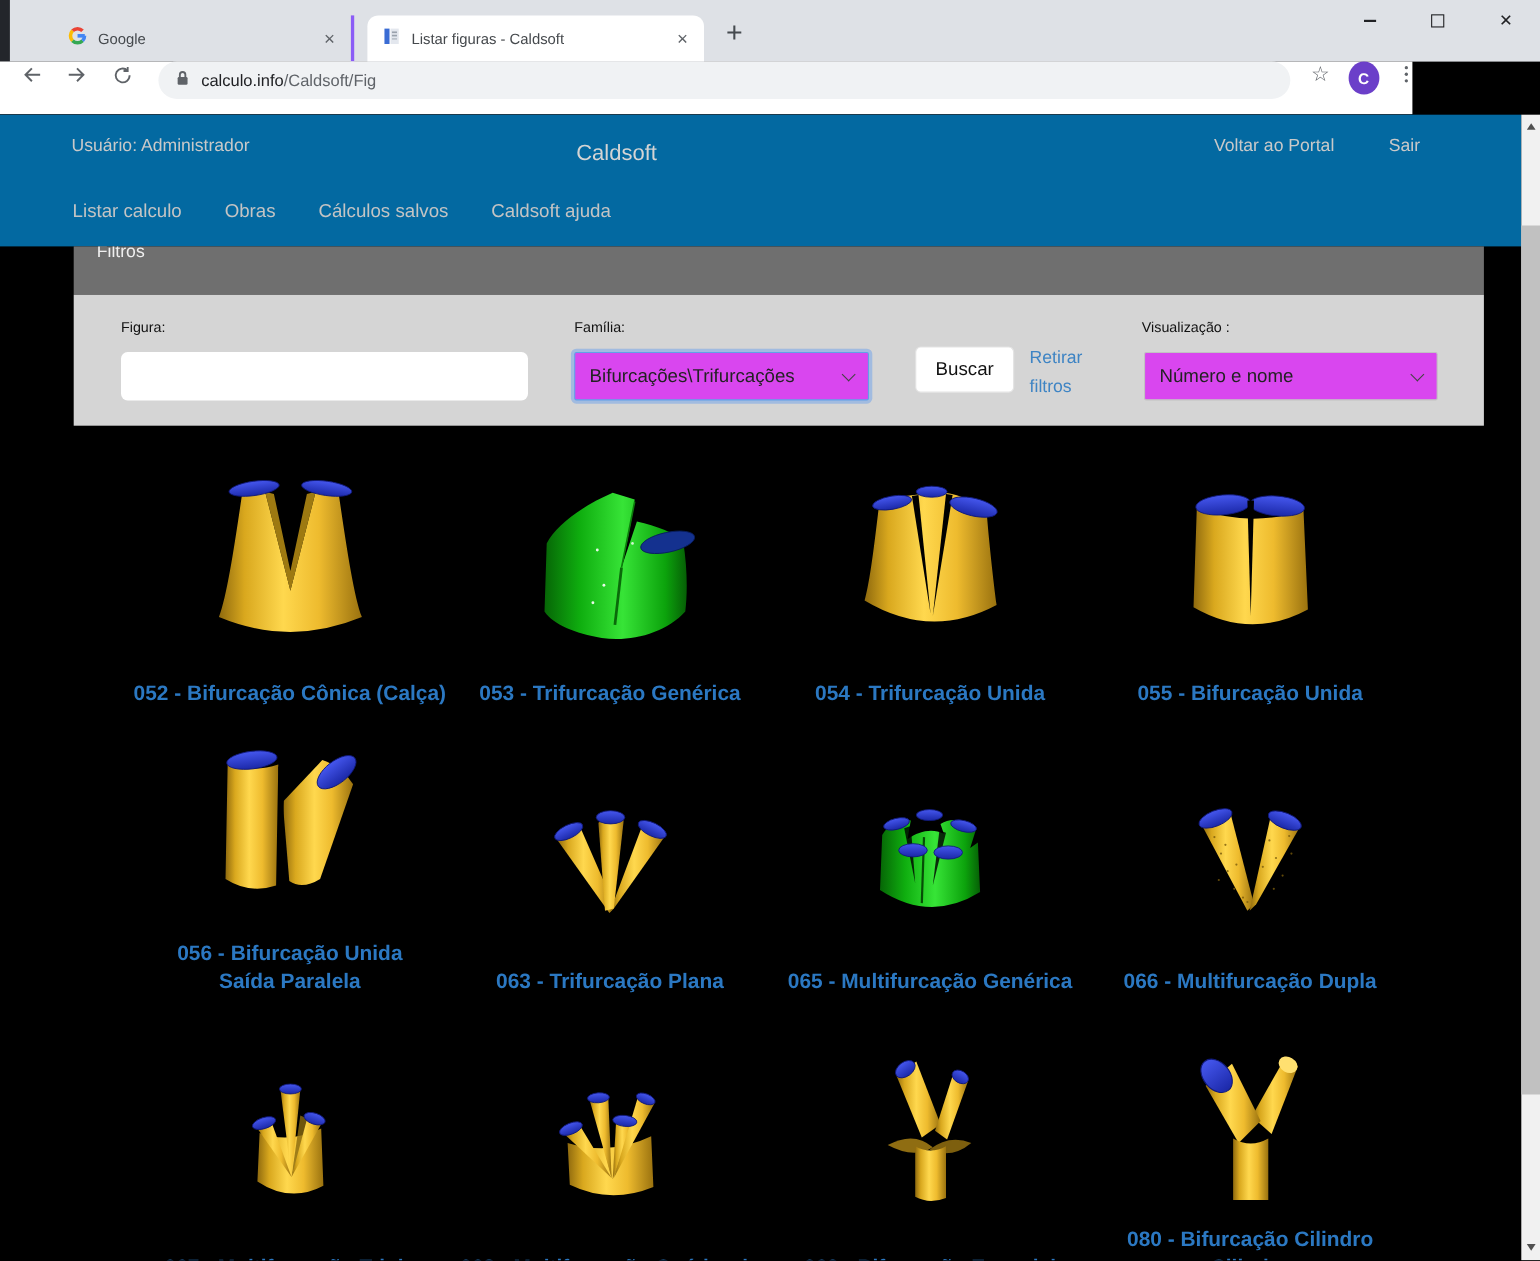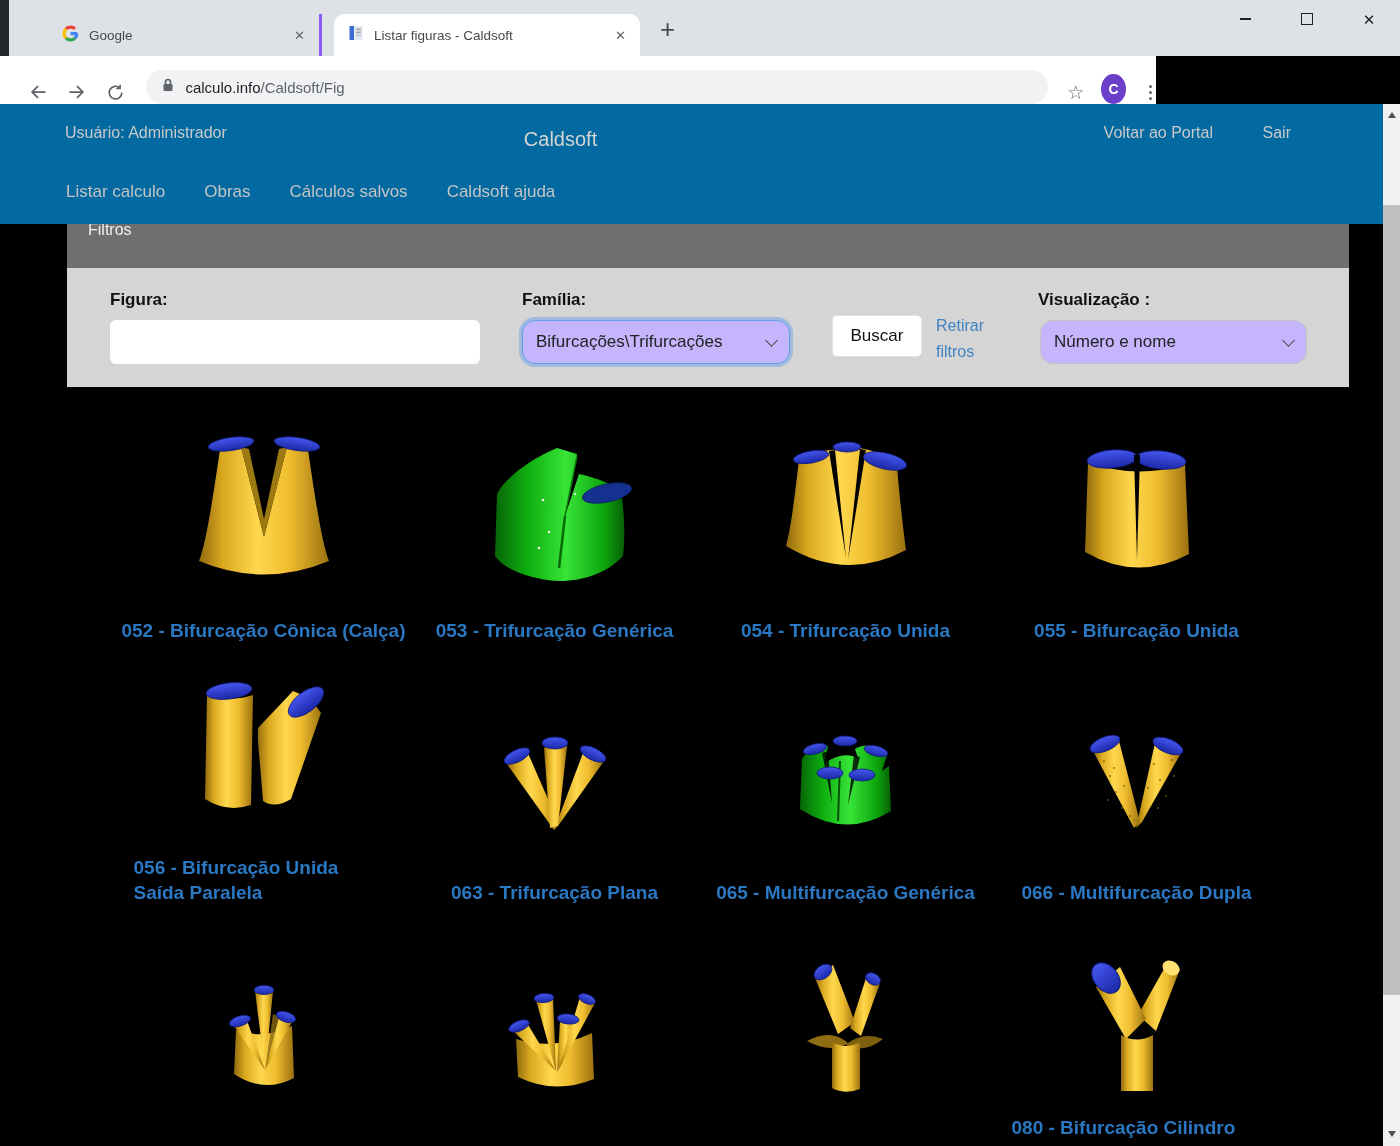--- a/index.html
+++ b/index.html
@@ -14,21 +14,21 @@
   .tab.active{left:334px;width:306px;background:#fff;border-radius:10px 10px 0 0}
   .tab-title{font-size:13.5px;color:#45494d;margin-left:10px;flex:1;white-space:nowrap;overflow:hidden}
   .tab-close{color:#5f6368;font-size:13px;margin-left:8px}
   .newtab{position:absolute;left:660px;top:16px;font-size:26px;color:#454a4f;line-height:26px;font-weight:400}
   .win-controls{position:absolute;right:0;top:0;height:38px;display:flex}
   .wc{width:62px;display:flex;align-items:center;justify-content:center}
   .wc-min-glyph{width:11px;height:1.5px;background:#202124}
   .wc-max-glyph{width:10px;height:10px;border:1.4px solid #202124}
   .wc-close-glyph{font-size:15px;color:#202124;line-height:15px}
 
-  .toolbar{position:absolute;top:56px;left:0;width:1156px;height:48px;background:#fff;display:flex;align-items:flex-end;box-sizing:border-box;padding-left:28px}
+  .toolbar{position:absolute;top:56px;left:0;width:1284px;height:48px;background:#fff;display:flex;align-items:flex-start;box-sizing:border-box;padding-left:18px}
   .nav-ic{width:24px;height:24px;display:flex;align-items:center;justify-content:center;margin-right:19px}
   .omnibox{width:1106px;height:34px;background:#f0f2f4;border-radius:17px;display:flex;align-items:center;box-sizing:border-box;padding:0 16px;margin-left:2px}
   .url{font-size:15px;color:#202124;margin-left:11px;white-space:nowrap}
   .url .path{color:#5f6368}
   .star{font-size:19px;color:#5f6368;margin-left:19px}
   .avatar{width:30px;height:30px;border-radius:50%;background:#6b3fc9;color:#fff;font-size:14px;font-weight:bold;
           display:flex;align-items:center;justify-content:center;margin-left:17px}
   .dots{display:flex;flex-direction:column;gap:2.6px;margin-left:19px;padding:4px}
   .dots i{width:3.4px;height:3.4px;border-radius:50%;background:#5f6368}
 
@@ -39,39 +39,39 @@
   .hdr-brand{position:absolute;left:0;width:1121px;text-align:center;top:24px;font-size:20px;color:#d4d4d4}
   .hdr-portal{position:absolute;right:170px;top:20px;font-size:16px;color:#c9c9c9;cursor:pointer}
   .hdr-sair{position:absolute;right:92px;top:20px;font-size:16px;color:#c9c9c9;cursor:pointer}
   .hdr-nav{position:absolute;left:66px;top:78px;display:flex;gap:39px}
   .hdr-nav span{font-size:17px;color:#c4c4c4;cursor:pointer}
 
   .filtros-bar{position:absolute;top:120px;left:67px;width:1282px;height:44px;background:#6f6f6f;overflow:hidden;box-sizing:border-box;padding-left:21px}
   .filtros-bar span{display:block;margin-top:-4px;font-size:16px;line-height:20px;color:#efefef}
 
   .filter-panel{position:absolute;top:164px;left:67px;width:1282px;height:119px;background:#d5d5d5}
-  .flabel{position:absolute;font-weight:bold;font-size:17px;color:#111}
+  .flabel{position:absolute;font-weight:normal;font-size:13px;color:#111}
   .figura-input{position:absolute;left:43px;top:52px;width:370px;height:44px;background:#fff;border:none;border-radius:6px;
                 box-sizing:border-box;padding:0 12px;font-size:16px;font-family:inherit}
-  .sel{position:absolute;height:44px;background:#c4b5fd;border-radius:13px;display:flex;align-items:center;justify-content:space-between;
+  .sel{position:absolute;height:44px;background:#d946ef;border-radius:2px;display:flex;align-items:center;justify-content:space-between;
        padding:0 13px;font-size:17px;color:#222;box-sizing:border-box;cursor:default}
   .sel.familia{left:455px;top:52px;width:268px;border:1px solid #61a0e8;box-shadow:0 0 0 3px rgba(97,156,237,.45)}
   .sel.viz{left:973px;top:52px;width:267px;border:1px solid #c2c2c2}
   .chev{width:8px;height:8px;border-right:1.8px solid #444;border-bottom:1.8px solid #444;transform:rotate(45deg);margin-top:-3px;flex:none}
   .buscar{position:absolute;left:765px;top:47px;width:90px;height:42px;background:#fff;border:1px solid #e3e3e3;border-radius:5px;
           font-size:17px;color:#111;font-family:inherit}
   .retirar{position:absolute;left:869px;top:45px;width:66px;font-size:16px;line-height:26px;color:#3e84c4;cursor:pointer}
 
   
   .grid{position:absolute;top:300px;left:118px;width:1164px}
   .g-row{display:grid;grid-template-columns:repeat(4,291px)}
   .cell{display:flex;flex-direction:column;align-items:center}
   .imgbox{display:flex;align-items:flex-end;justify-content:center;width:100%}
   .r1 .imgbox{height:182px}.r2 .imgbox{height:190px}.r3 .imgbox{height:188px}
-  .lblbox{display:flex;align-items:flex-end;justify-content:center;width:100%;text-align:left}
+  .lblbox{display:flex;align-items:flex-end;justify-content:center;width:100%;text-align:center}
   .r1 .lblbox{height:60px}.r2 .lblbox{height:72px}.r3 .lblbox{height:72px}
   .fig-label{font-size:19px;font-weight:bold;color:#2b78c2;line-height:25px;padding-bottom:3px;cursor:pointer}
 
   
   .scrollbar{position:absolute;right:2px;top:104px;width:17px;height:1042px;background:#f1f1f1}
   .sb-btn{position:absolute;left:0;width:17px;height:17px;display:flex;align-items:center;justify-content:center}
   .sb-up{top:2px}.sb-down{bottom:4px}
   .tri-up{width:0;height:0;border-left:4.5px solid transparent;border-right:4.5px solid transparent;border-bottom:6px solid #505050}
   .tri-down{width:0;height:0;border-left:4.5px solid transparent;border-right:4.5px solid transparent;border-top:6px solid #505050}
   .sb-thumb{position:absolute;left:0;top:101px;width:17px;height:790px;background:#c1c1c1}

